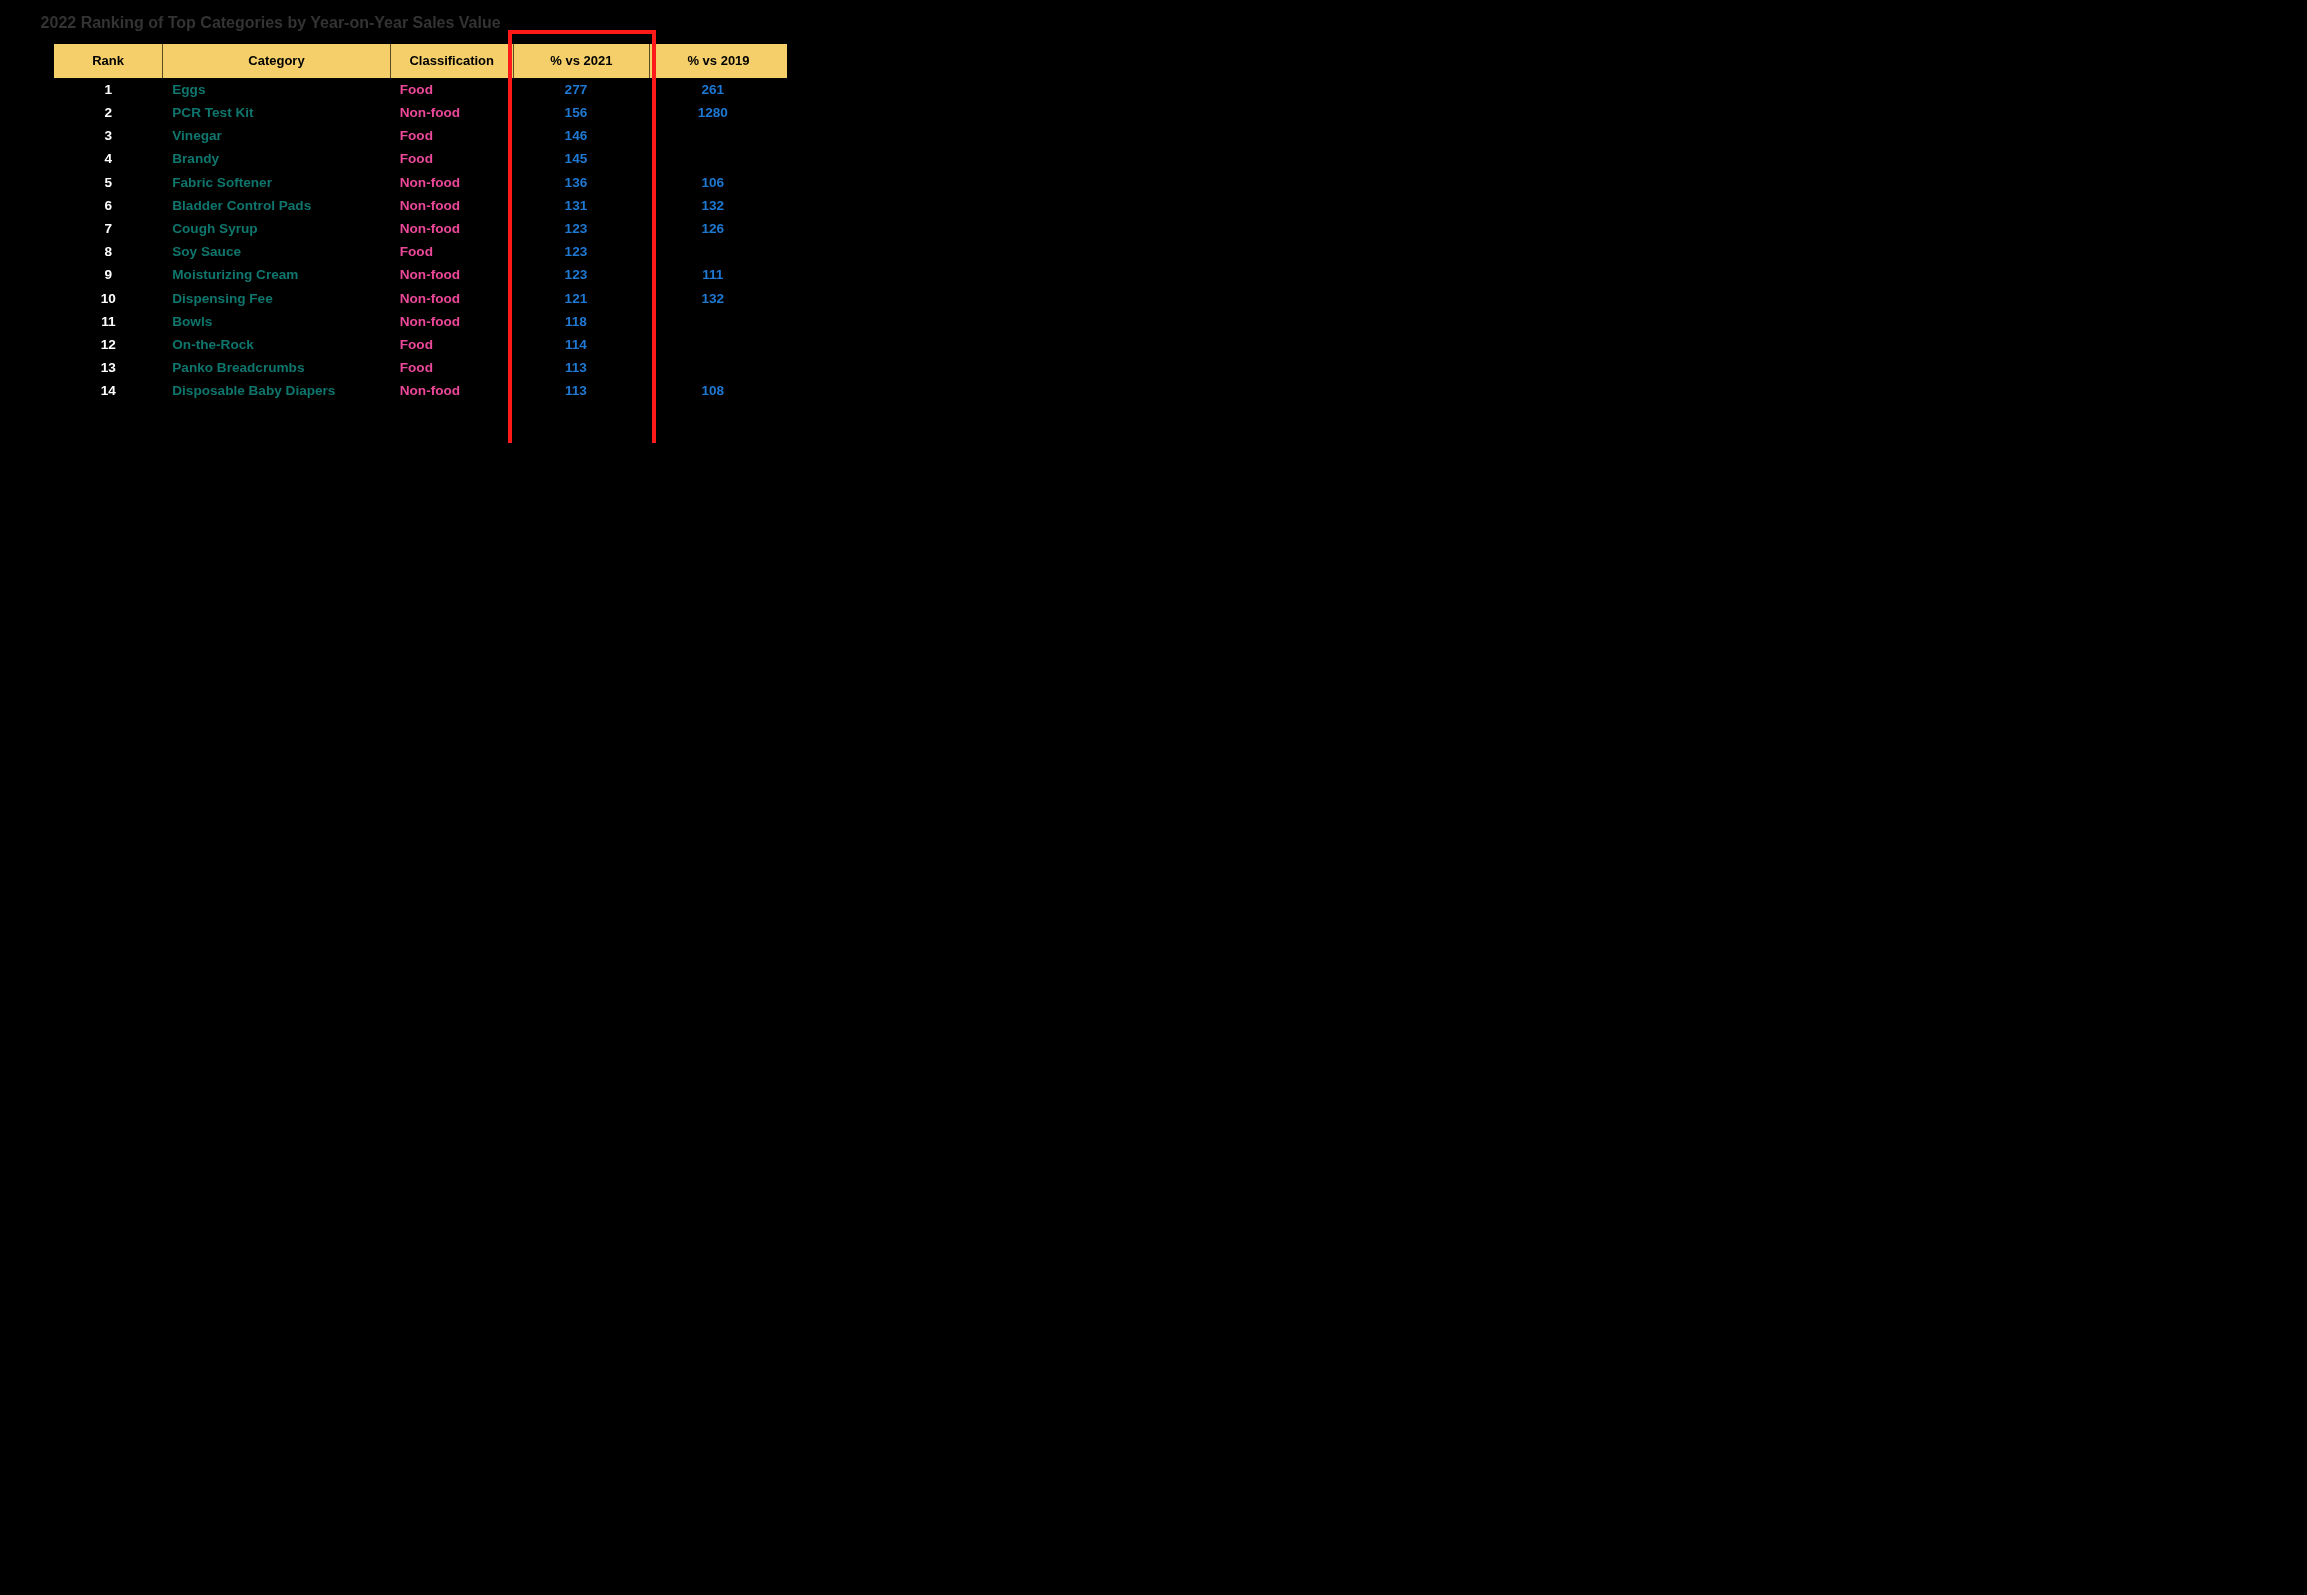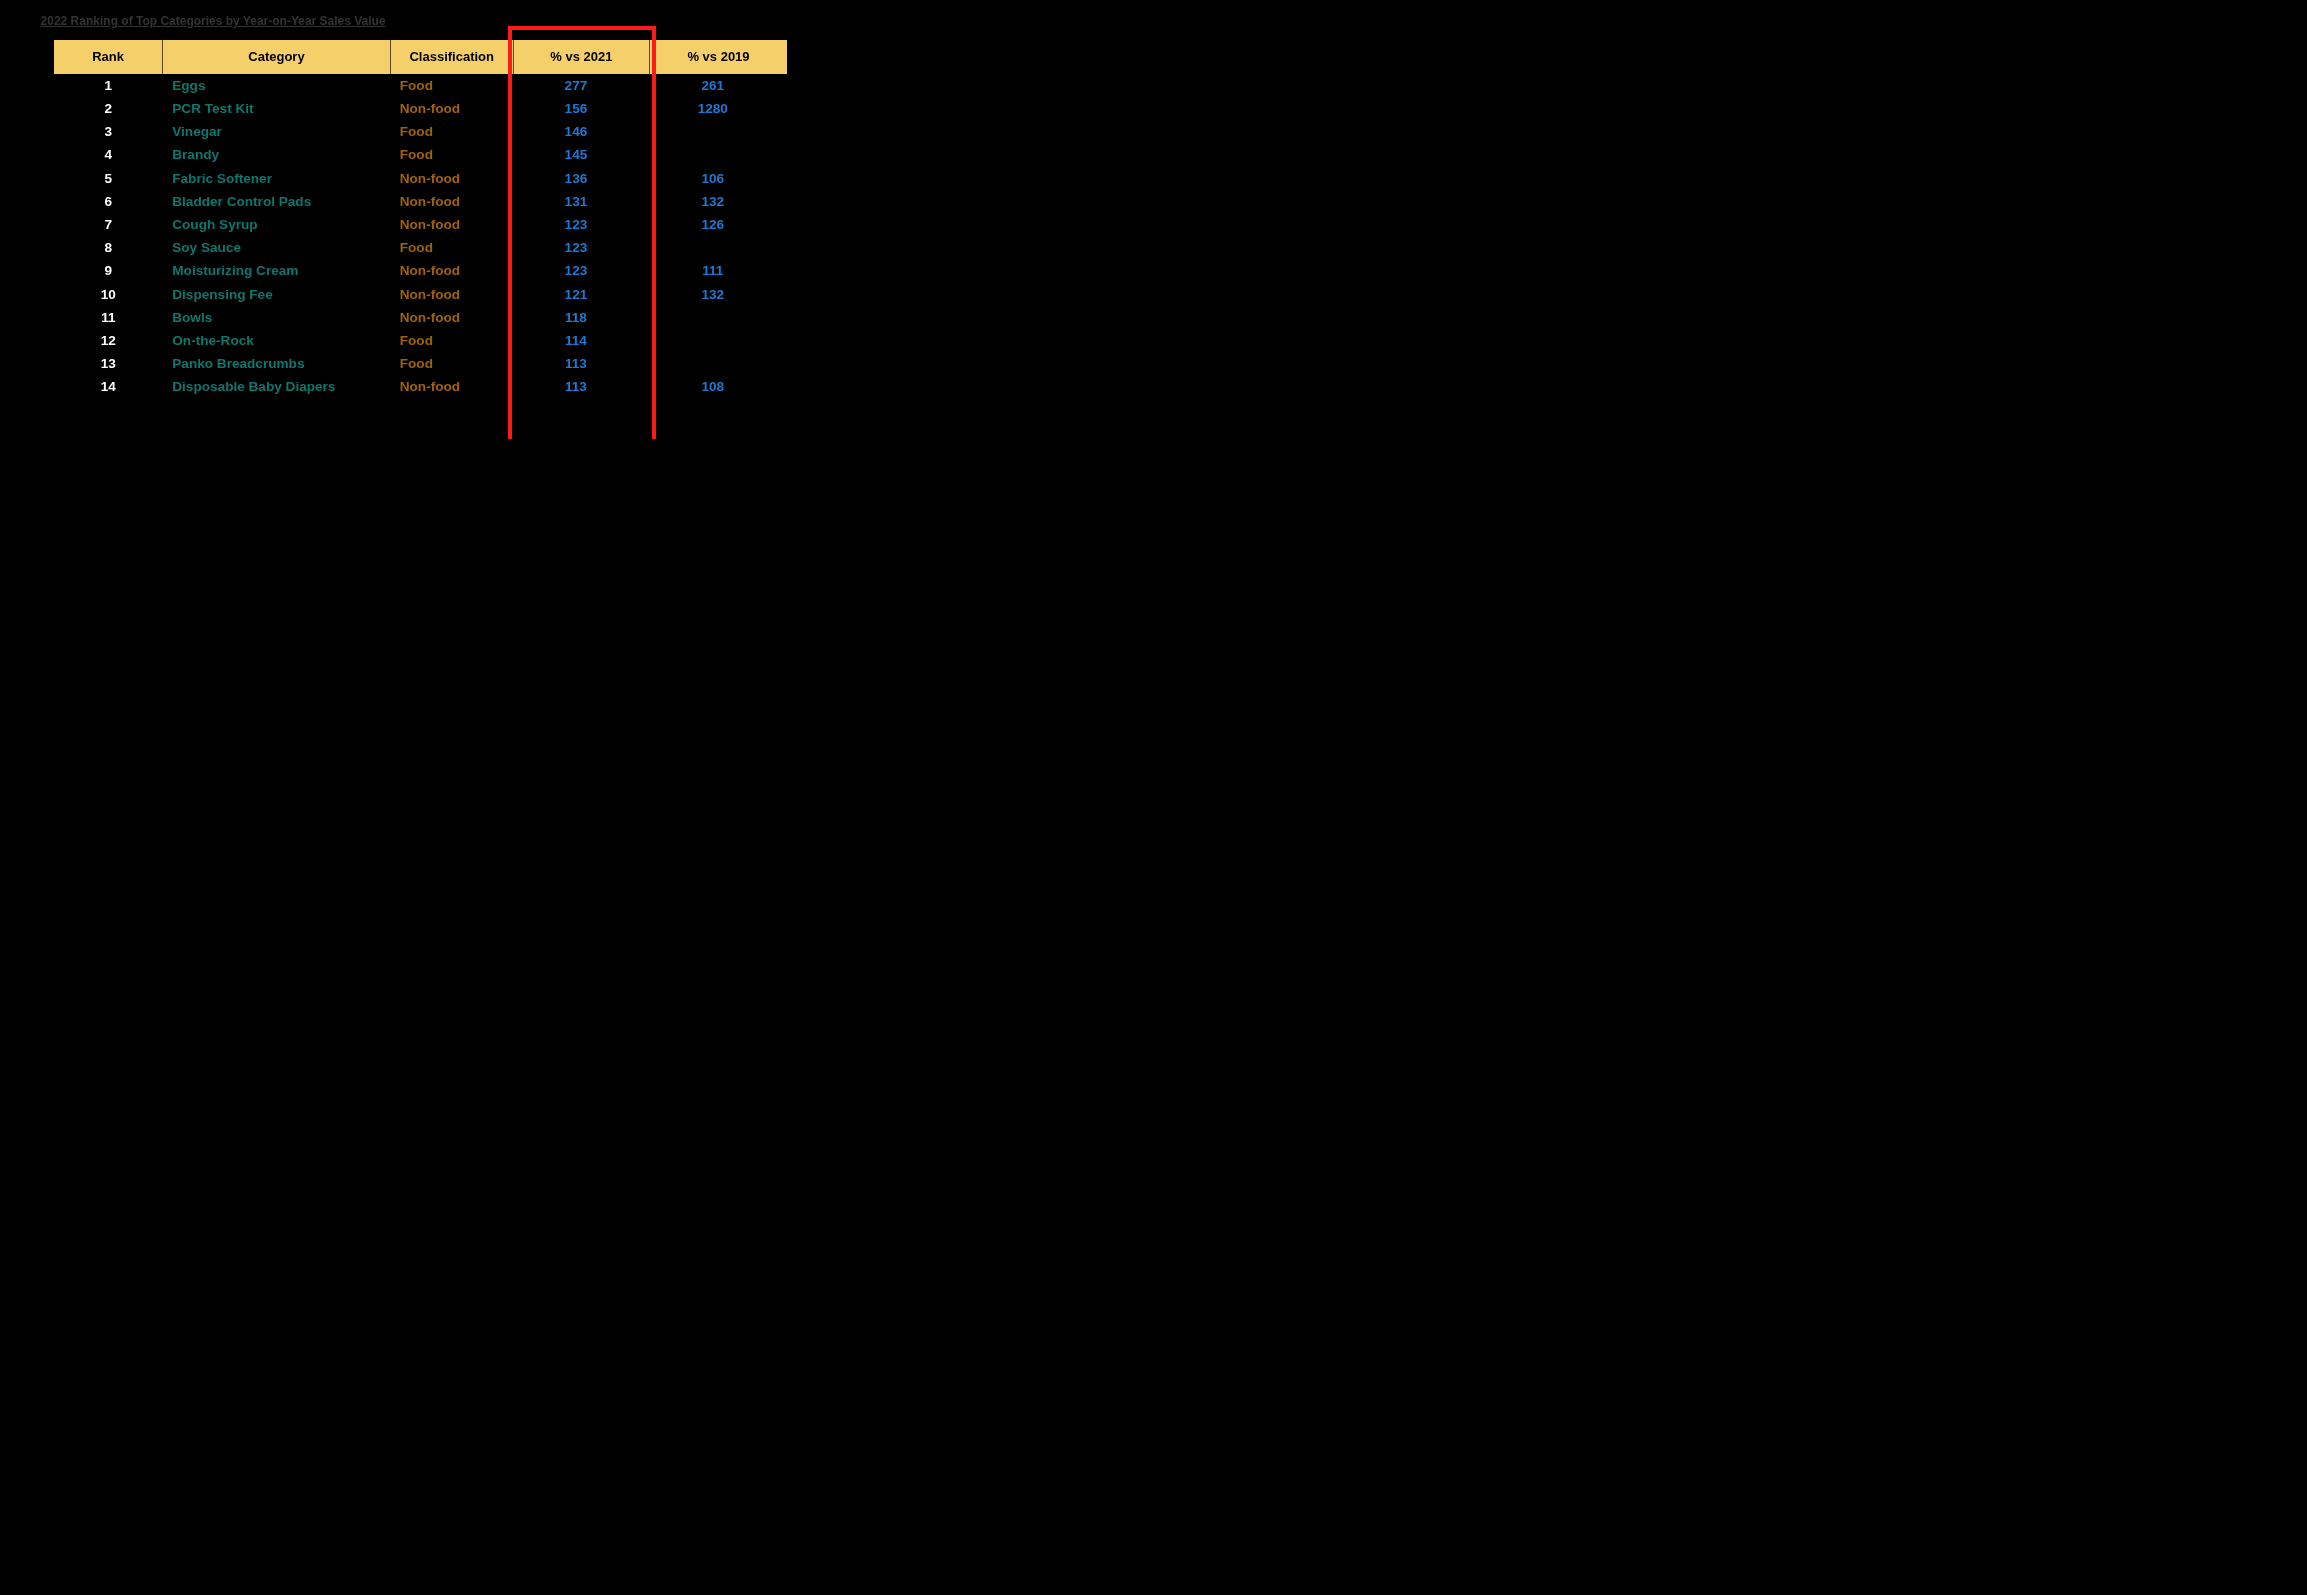--- a/index.html
+++ b/index.html
@@ -7,25 +7,24 @@
     padding: 0;
     background: #000;
     font-family: Arial, Helvetica, sans-serif;
   }
   .page {
     width: 815px;
     padding: 13.6px 27px 41px 27px;
     box-sizing: border-box;
   }
   .title {
-    font-size: 12px;
+    font-size: 16px;
     font-weight: bold;
     color: #333333;
     margin: 0 0 12.2px 13.6px;
-    text-decoration: underline;
   }
   .table-wrap {
     position: relative;
     margin-left: 27px;
     width: 733px;
   }
   table {
     border-collapse: collapse;
     width: 100%;
   }
@@ -42,21 +41,21 @@
   th:first-child { border-left: none; }
   th:last-child  { border-right: none; }
   td {
     font-size: 13.6px;
     font-weight: bold;
     padding: 4.1px 9.5px;
     vertical-align: middle;
   }
   td.rank     { color:#fff; text-align:center; width: 102px;}
   td.cat      { color:#0f766e; text-align:left;   width: 231px;}
-  td.classif  { color:#a16207; text-align:left;   width: 109px;}
+  td.classif  { color:#ec4899; text-align:left;   width: 109px;}
   td.v21, td.v19 { color:#1f78d1; text-align:center; width: 122px; padding-right: 20.4px;}
   td.v21 span, td.v19 span { color:#1f78d1; }
   .highlight-box {
     position: absolute;
     border: 4.1px solid #ff1a1a;
     pointer-events: none;
     box-sizing: border-box;
   }
 </style>
 </head>

